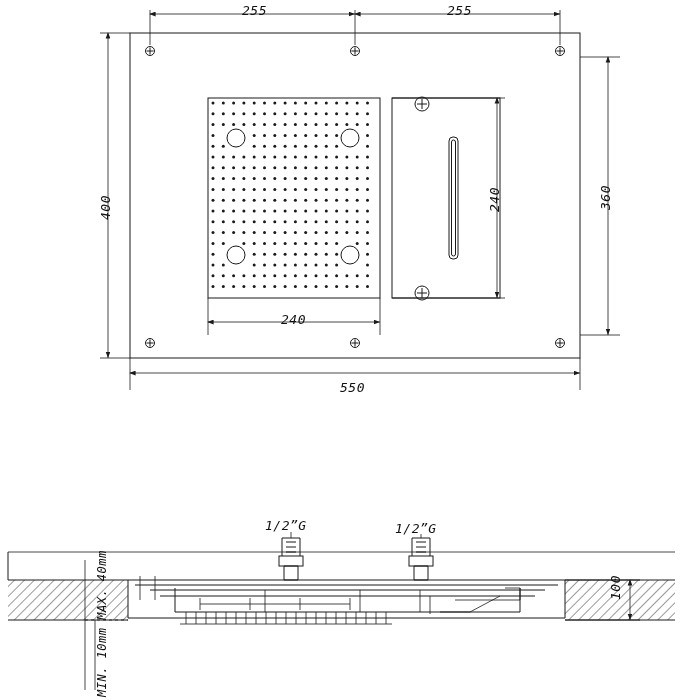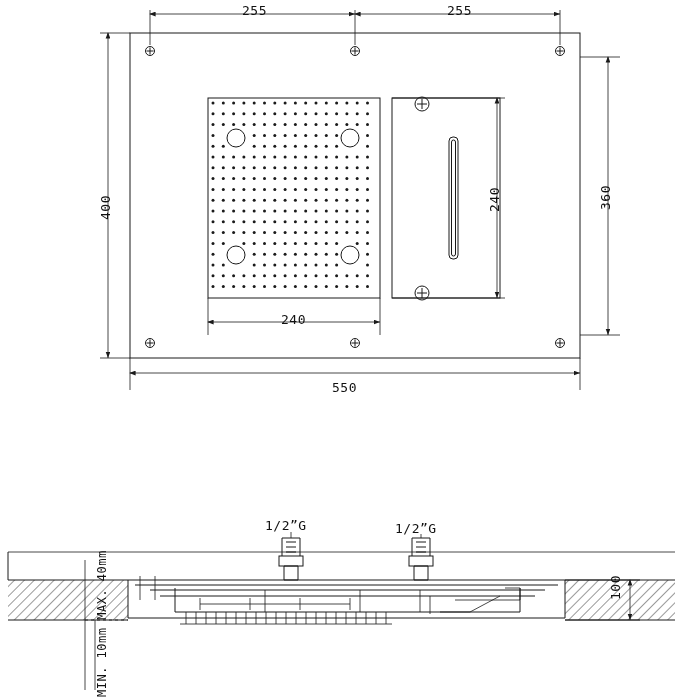--- a/index.html
+++ b/index.html
@@ -1,17 +1,17 @@
 <!DOCTYPE html>
 <html><head>
 <meta charset="utf-8">
 <style>
   html,body{margin:0;padding:0;background:#ffffff;}
   body{width:700px;height:700px;font-family:"DejaVu Sans Mono",monospace;color:#1a1a1a;}
-  #sheet{position:relative;width:675px;height:700px;overflow:hidden;}
+  #sheet{position:relative;width:675px;height:700px;overflow:hidden;font-style:italic;}
   .lbl{position:absolute;font-size:13px;letter-spacing:0.5px;color:#111;white-space:nowrap;}
   .lbl.vert{transform-origin:0 0;}
   svg{position:absolute;left:0;top:0;}
 </style>
 </head>
 <body>
 
 <div id="sheet">
 
   <svg width="700" height="700" viewBox="0 0 700 700">
@@ -447,21 +447,21 @@
   <div class="lbl" style="left:447px;top:3px;">255</div>
 
   <div class="lbl vert" style="left:98px;top:220px;transform:rotate(-90deg);">400</div>
 
   <div class="lbl vert" style="left:598px;top:210px;transform:rotate(-90deg);">360</div>
 
   <div class="lbl vert" style="left:487px;top:212px;transform:rotate(-90deg);">240</div>
 
   <div class="lbl" style="left:281px;top:312px;">240</div>
 
-  <div class="lbl" style="left:332px;top:380px;">550</div>
+  <div class="lbl" style="left:340px;top:380px;">550</div>
 
   <div class="lbl" style="left:265px;top:518px;">1/2”G</div>
   <div class="lbl" style="left:395px;top:521px;">1/2”G</div>
 
   <div class="lbl vert" style="left:608px;top:600px;transform:rotate(-90deg);">100</div>
 
   <div class="lbl vert" style="left:95px;top:697px;transform:rotate(-90deg);font-size:12px;">MIN. 10mm  MAX. 40mm</div>
 
 </div>
 

